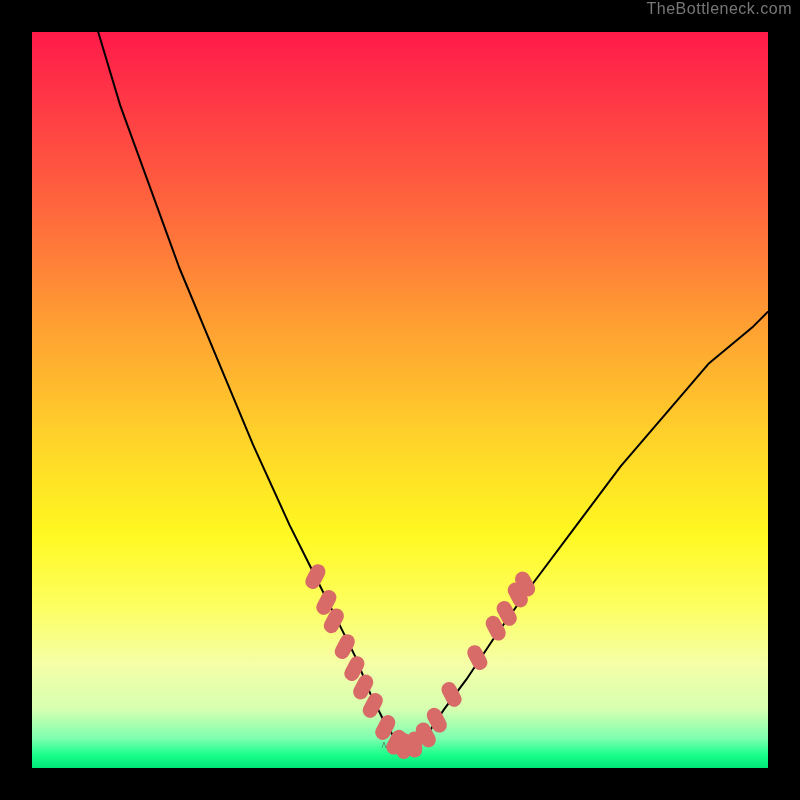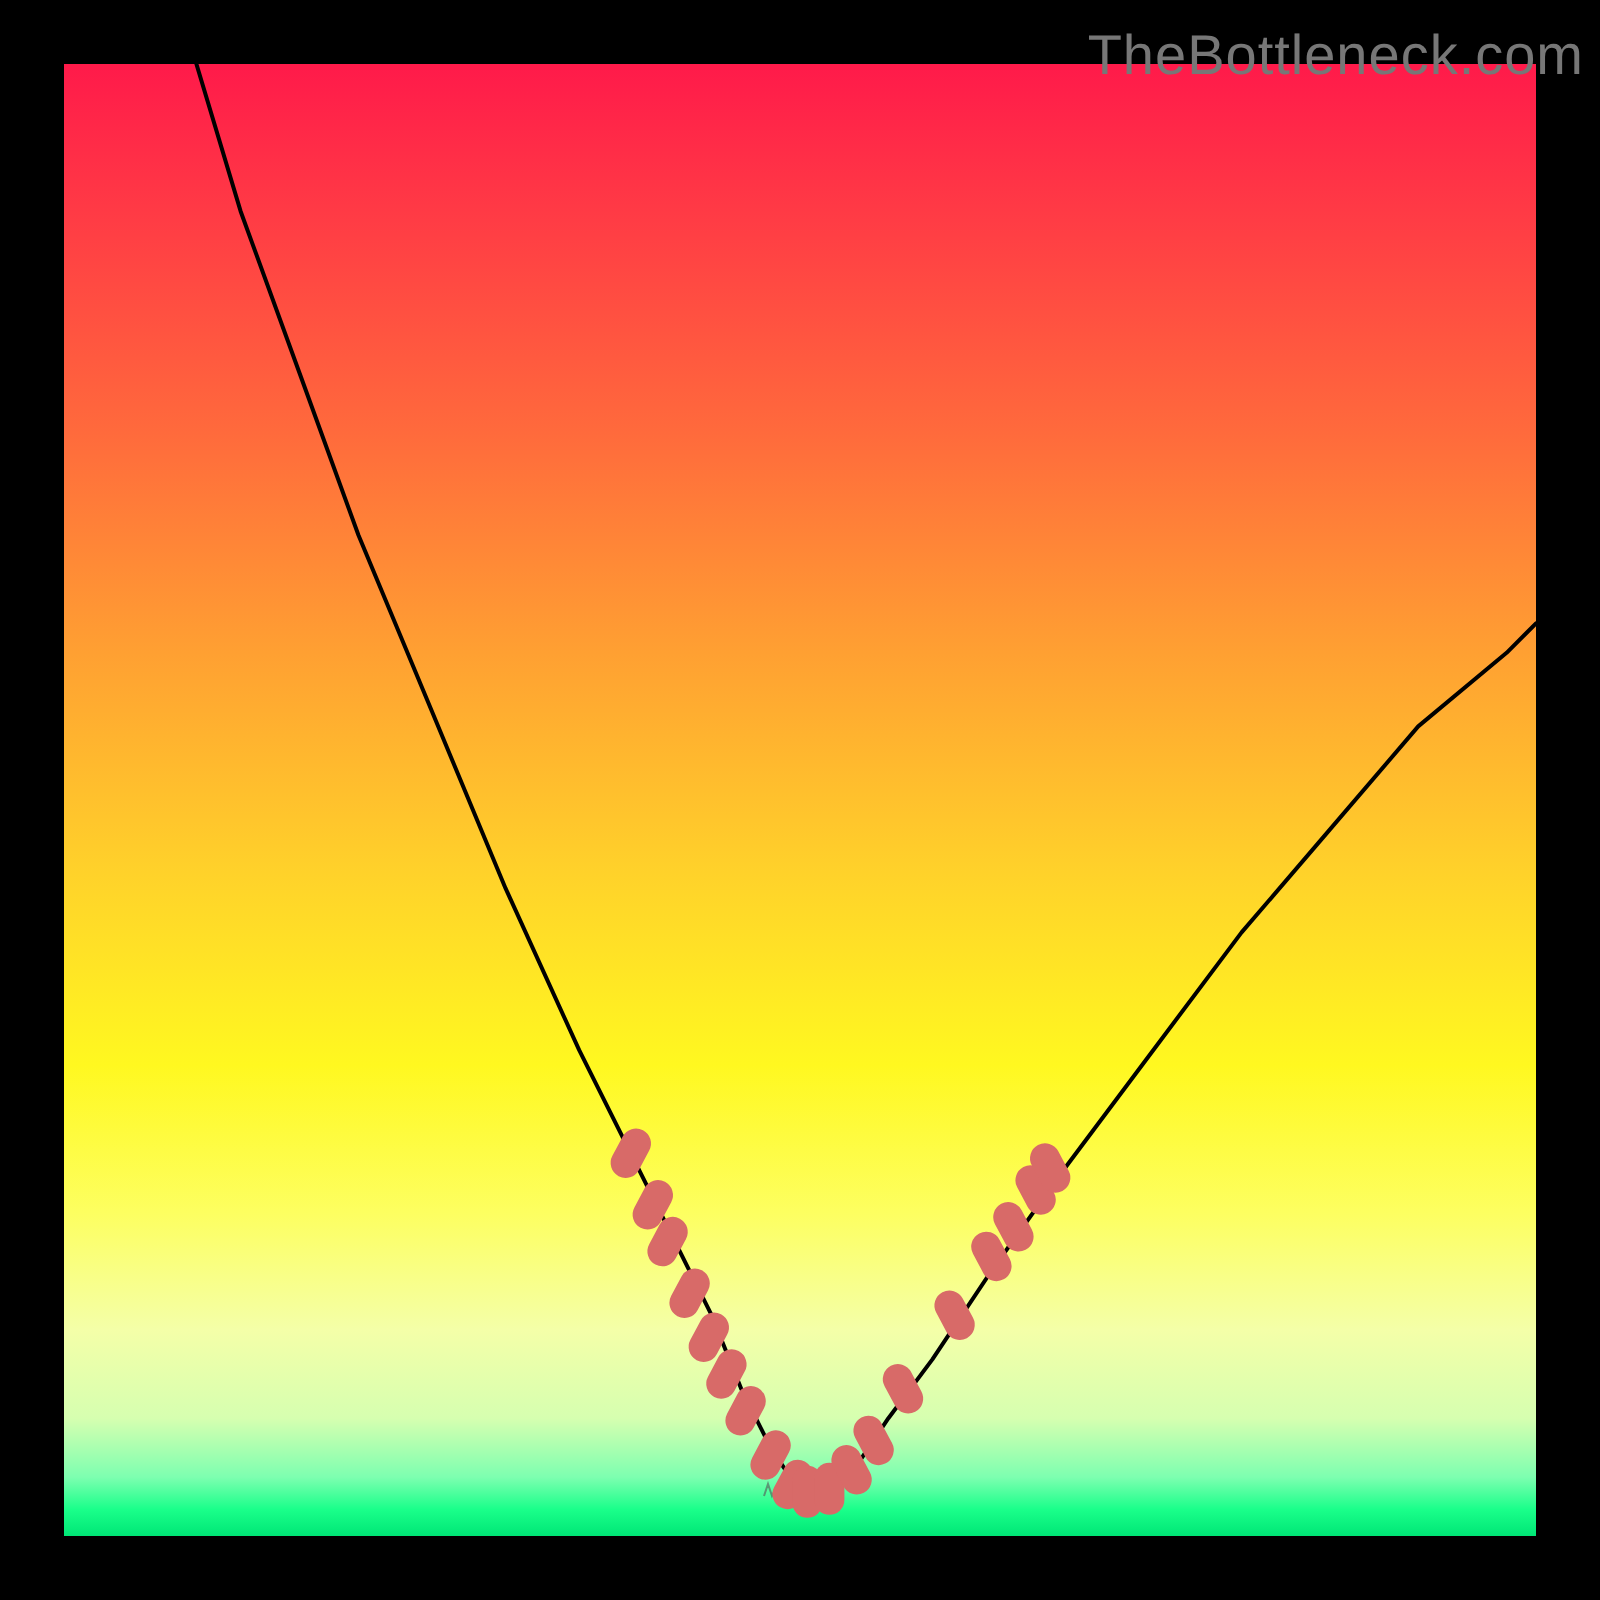--- a/index.html
+++ b/index.html
@@ -64,24 +64,24 @@
     stroke: none;
   }
   .jitter {
     stroke: #555;
     stroke-width: 1;
     fill: none;
     opacity: 0.6;
   }
   .watermark {
     position: absolute;
-    top: 12px;
+    top: 0;
     right: 8px;
     color: #777;
-    font-size: 28px;
+    font-size: 16px;
     letter-spacing: 0.5px;
   }
 </style>
 </head>
 <body>
 
 <div class="frame">
   <div class="plot-area">
     <div class="gradient"></div>
 

